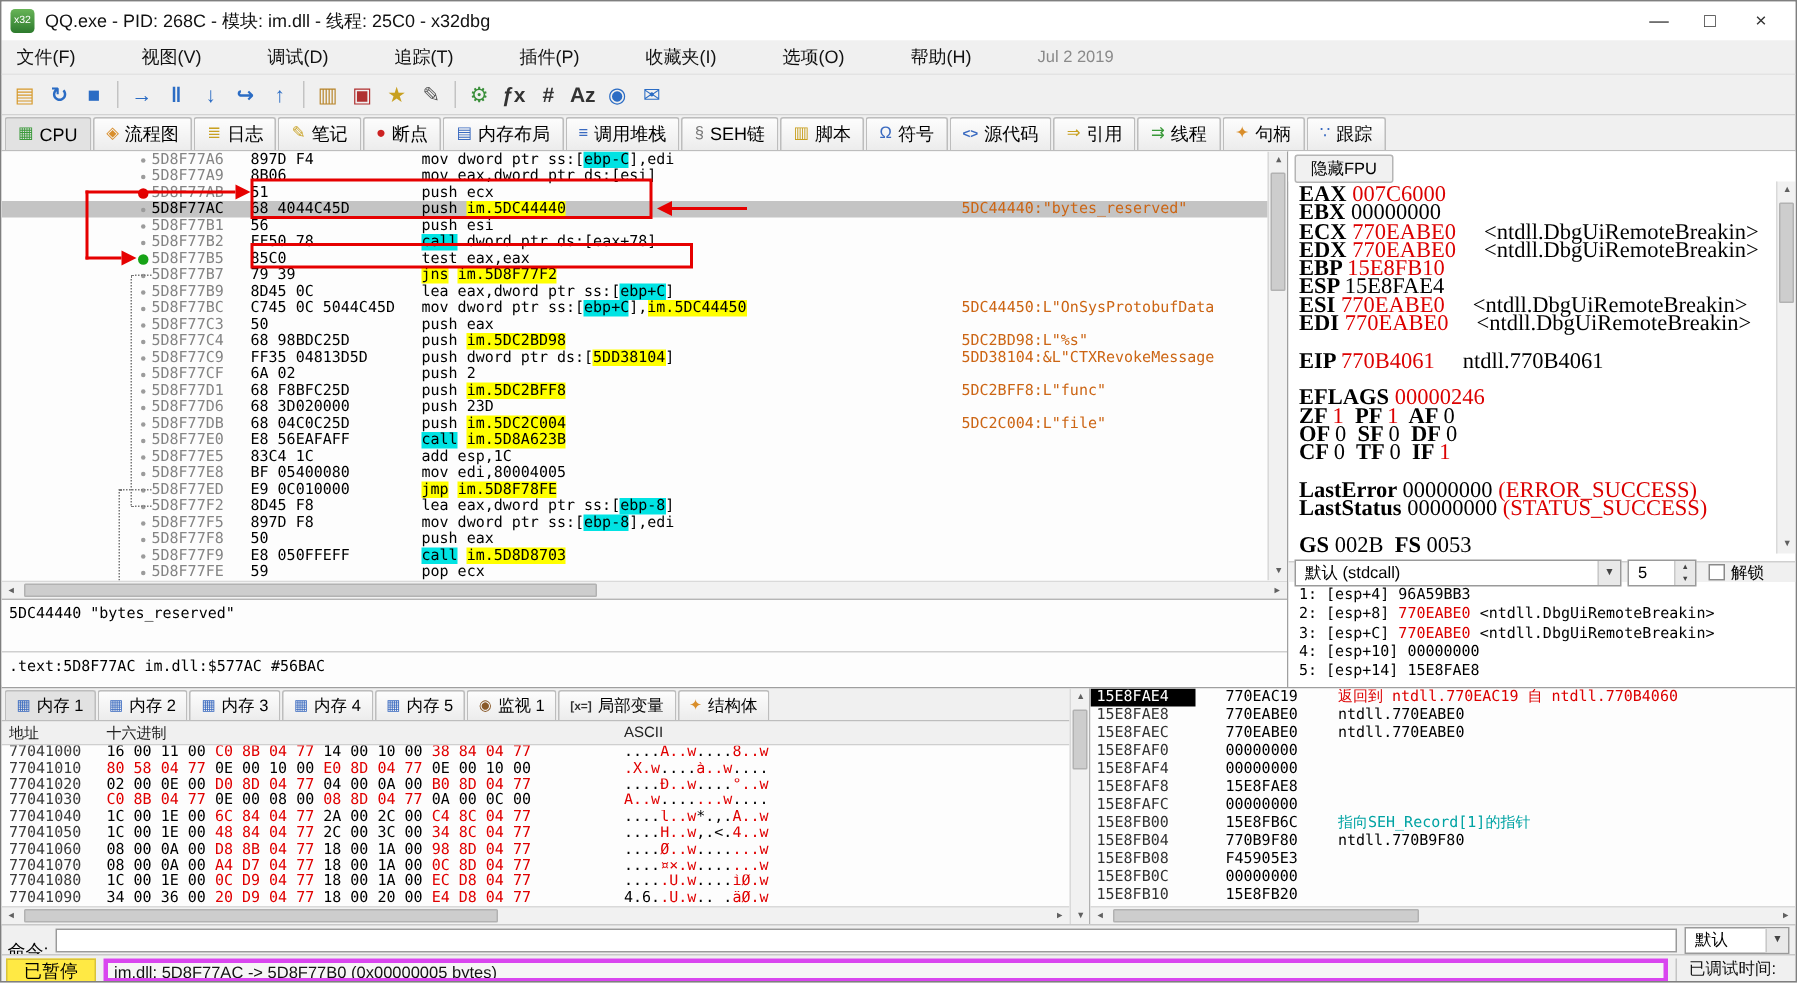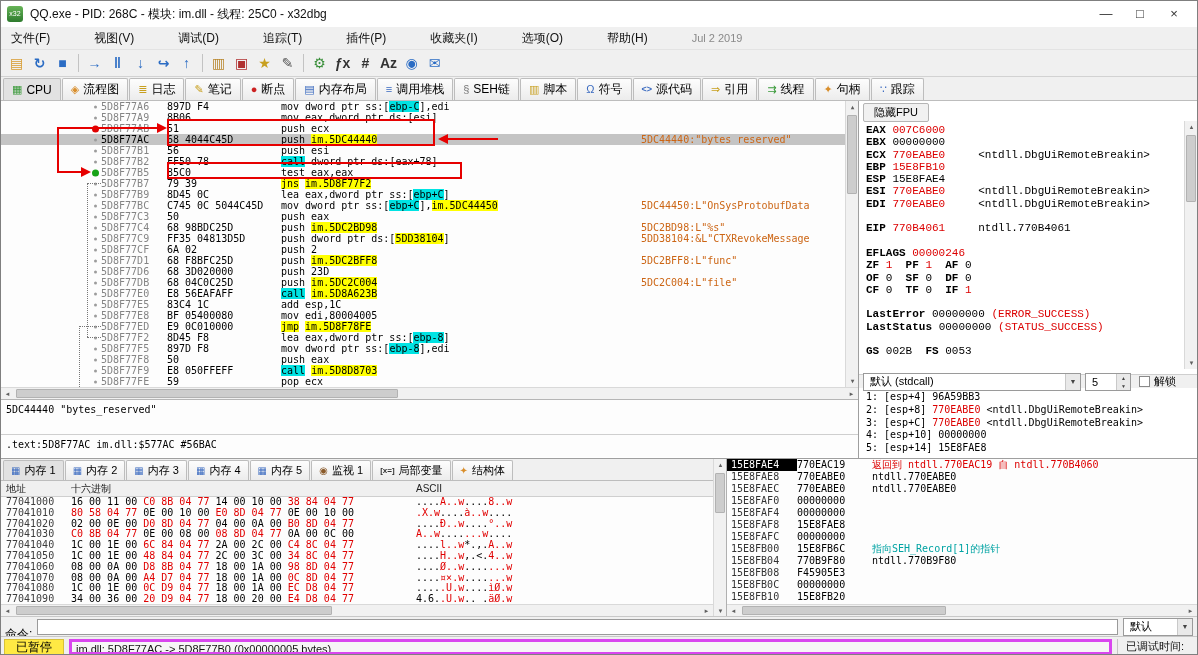--- a/index.html
+++ b/index.html
@@ -63,21 +63,21 @@
   
   .infopane { position:relative; height:58px; background:#fdfdfd; border-top:1px solid #b5b5b5; font-family:"DejaVu Sans Mono",monospace; font-size:10px; color:#000; flex:none; }
   .info1 { position:absolute; left:5px; top:4px; }
   .info-divider { position:absolute; left:0; right:0; top:34px; border-top:1px solid #cfcfcf; }
   .info2 { position:absolute; left:5px; top:39px; }
 
   
   .right-col { flex:1; position:relative; display:flex; flex-direction:column; background:#fff; }
   .reg-header { height:20px; flex:none; background:#fff; }
   .fpu-btn { display:inline-block; margin:2px 0 0 4px; padding:1px 10px; border:1px solid #b5b5b5; border-radius:2px; background:#f1f1f1; font-size:11px; }
-  .reg-lines { flex:1; overflow:hidden; padding:3px 16px 0 7px; font-family:Liberation Mono, monospace; font-size:11px; }
+  .reg-lines { flex:1; overflow:hidden; padding:3px 16px 0 7px; font-family:Liberation Serif, serif; font-size:15px; }
   .rline { height:12.3px; line-height:12.3px; white-space:pre; }
   .conv-row { height:14px; flex:none; display:flex; align-items:center; gap:4px; padding:0 16px 0 4px; background:#f0f0f0; border-top:1px solid #cfcfcf; }
   .combo { display:inline-flex; align-items:center; justify-content:space-between; border:1px solid #9a9a9a; background:#fff; font-size:11px; padding-left:6px; height:18px; }
   .combo-arr { width:15px; height:16px; margin-left:4px; background:#e9e9e9; border-left:1px solid #c9c9c9; font-size:7px; display:flex; align-items:center; justify-content:center; color:#444; }
   .conv-combo { width:218px; }
   .spin { width:46px; height:18px; display:inline-flex; align-items:center; justify-content:space-between; border:1px solid #9a9a9a; background:#fff; font-size:11px; padding-left:6px; }
   .spin-arrows { display:flex; flex-direction:column; width:14px; border-left:1px solid #c9c9c9; background:#e9e9e9; }
   .spin-arrows span { font-size:5px; line-height:8px; text-align:center; color:#444; }
   .chk { display:inline-flex; align-items:center; gap:4px; font-size:11px; margin-left:4px; }
   .chk .box { width:11px; height:11px; border:1px solid #8a8a8a; background:#fff; display:inline-block; }
@@ -103,21 +103,21 @@
   .masc { flex:1; color:#000; overflow:hidden; }
   .hr { color:#e00000; }
 
   .dumpv { flex:none; height:158px; }
 
   .stack-col { flex:1; display:flex; flex-direction:column; border-left:1px solid #b0b0b0; }
   .stack-rows { flex:1; overflow:hidden; font-family:"DejaVu Sans Mono",monospace; font-size:10px; background:#fdfdfd; }
   .srow { display:flex; height:12px; line-height:12px; white-space:pre; }
   .saddr { width:70px; flex:none; padding-left:4px; color:#333; }
   .saddr.cur { background:#000; color:#fff; }
-  .sval { width:75px; flex:none; color:#000; }
+  .sval { width:75px; flex:none; color:#000;margin-left:20px; }
   .scmt { flex:1; overflow:hidden; color:#000; }
   .scmt.red { color:#dc0000; }
   .scmt.cyan { color:#00a3a3; }
 
   
   .sb { background:#f1f1f1; display:flex; overflow:hidden; }
   .sb.h { flex-direction:row; flex:none; border-top:1px solid #d9d9d9; }
   .sb.v { flex-direction:column; width:13px; border-left:1px solid #d9d9d9; }
   .sb-btn { flex:none; width:13px; height:12px; font-size:6px; line-height:12px; text-align:center; color:#606060; }
   .sb-track { flex:1; position:relative; }
@@ -321,20 +321,21 @@
     </div>
 
     <div class="right-col">
       <div class="reg-header">
         <span class="fpu-btn">隐藏FPU</span>
       </div>
       <div class="reg-lines" id="reg-lines">
           <div class="rline"><span class="sg n">EAX </span><span class="sg r">007C6000</span></div>
           <div class="rline"><span class="sg n">EBX </span><span class="sg b">00000000</span></div>
           <div class="rline"><span class="sg n">ECX </span><span class="sg r">770EABE0</span><span class="sg b">     &lt;ntdll.DbgUiRemoteBreakin&gt;</span></div>
+          <div class="rline"><span class="sg n">EDX </span><span class="sg r">770EABE0</span><span class="sg b">     &lt;ntdll.DbgUiRemoteBreakin&gt;</span></div>
           <div class="rline"><span class="sg n">EBP </span><span class="sg r">15E8FB10</span></div>
           <div class="rline"><span class="sg n">ESP </span><span class="sg b">15E8FAE4</span></div>
           <div class="rline"><span class="sg n">ESI </span><span class="sg r">770EABE0</span><span class="sg b">     &lt;ntdll.DbgUiRemoteBreakin&gt;</span></div>
           <div class="rline"><span class="sg n">EDI </span><span class="sg r">770EABE0</span><span class="sg b">     &lt;ntdll.DbgUiRemoteBreakin&gt;</span></div>
           <div class="rline">&nbsp;</div>
           <div class="rline"><span class="sg n">EIP </span><span class="sg r">770B4061</span><span class="sg b">     ntdll.770B4061</span></div>
           <div class="rline">&nbsp;</div>
           <div class="rline"><span class="sg n">EFLAGS </span><span class="sg r">00000246</span></div>
           <div class="rline"><span class="sg n">ZF </span><span class="sg r">1</span><span class="sg n">  PF </span><span class="sg r">1</span><span class="sg n">  AF </span><span class="sg b">0</span></div>
           <div class="rline"><span class="sg n">OF </span><span class="sg b">0</span><span class="sg n">  SF </span><span class="sg b">0</span><span class="sg n">  DF </span><span class="sg b">0</span></div>

